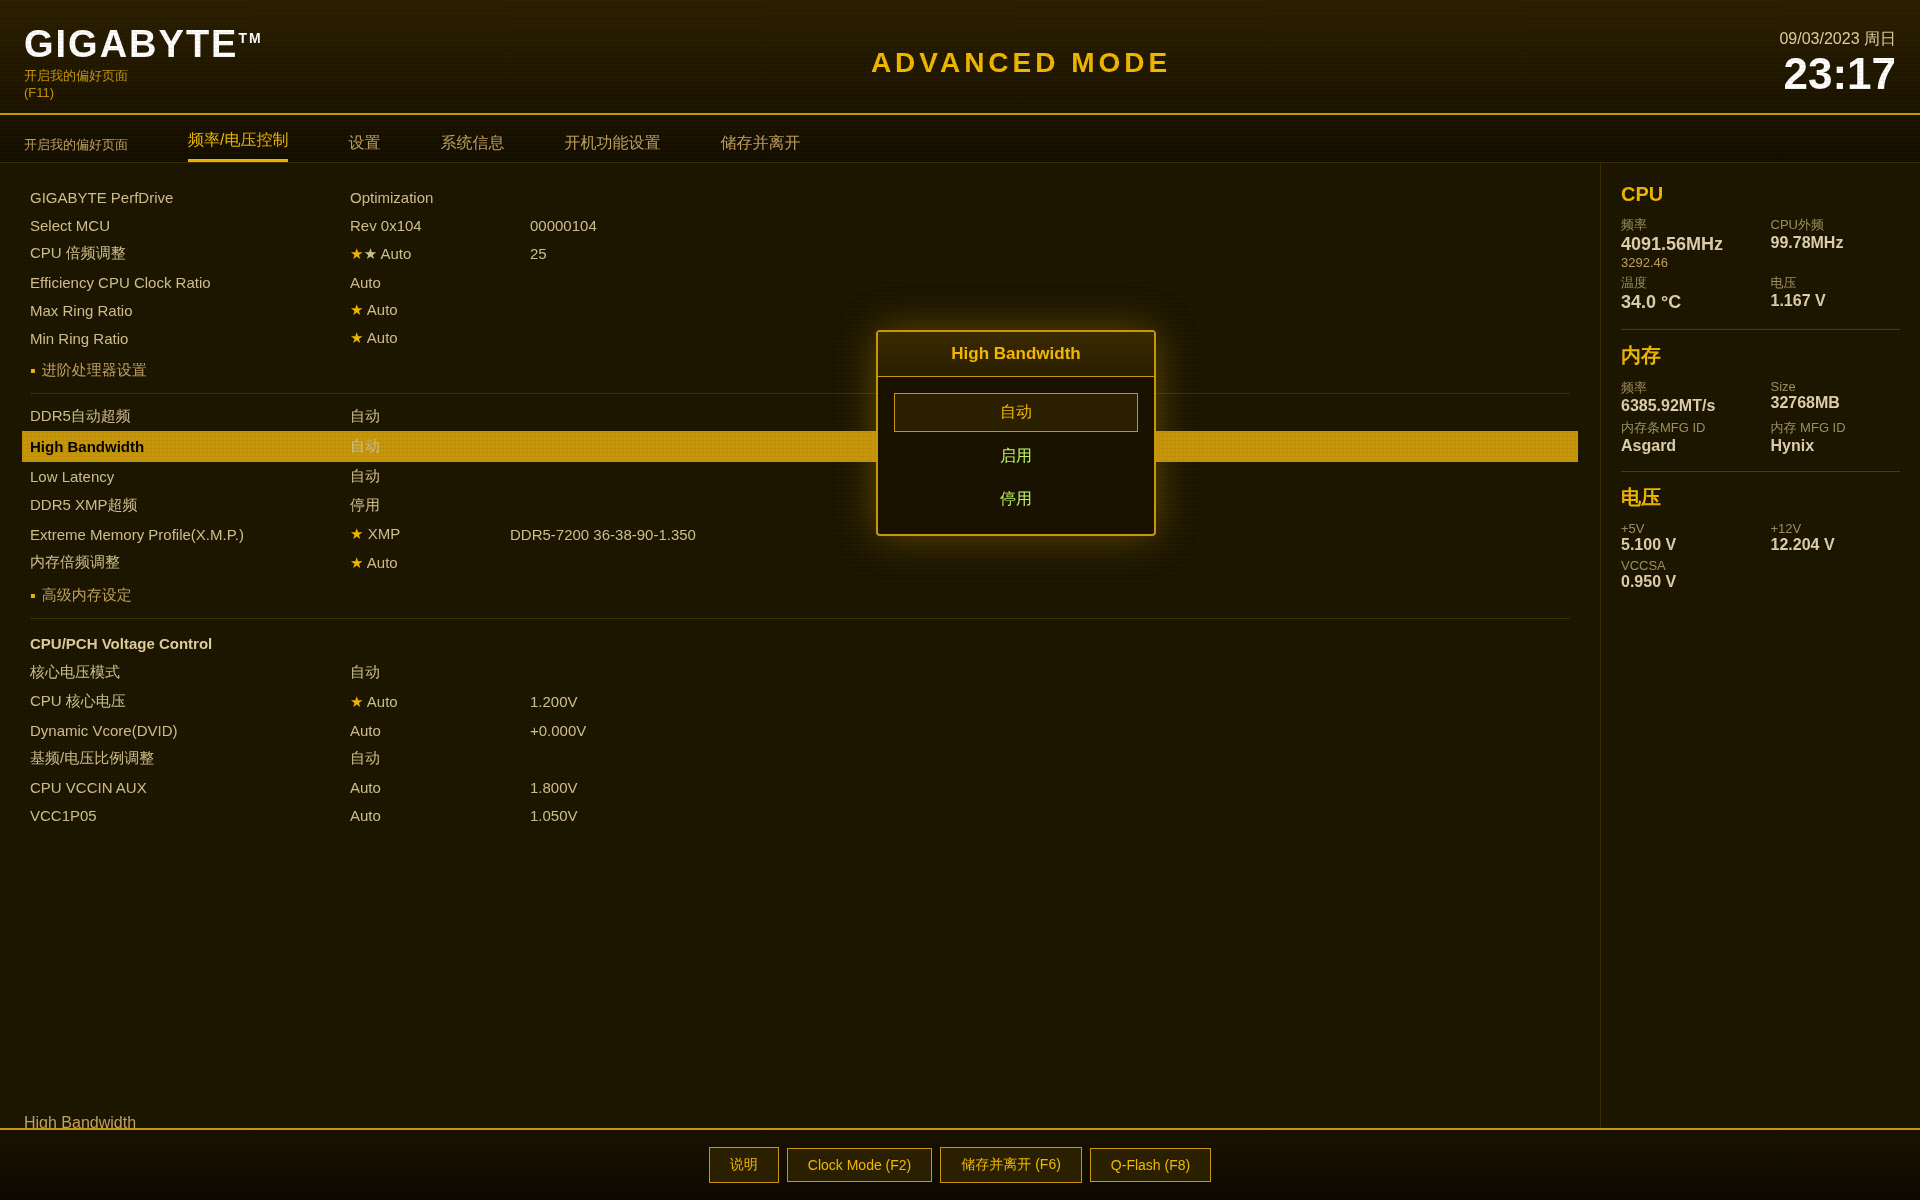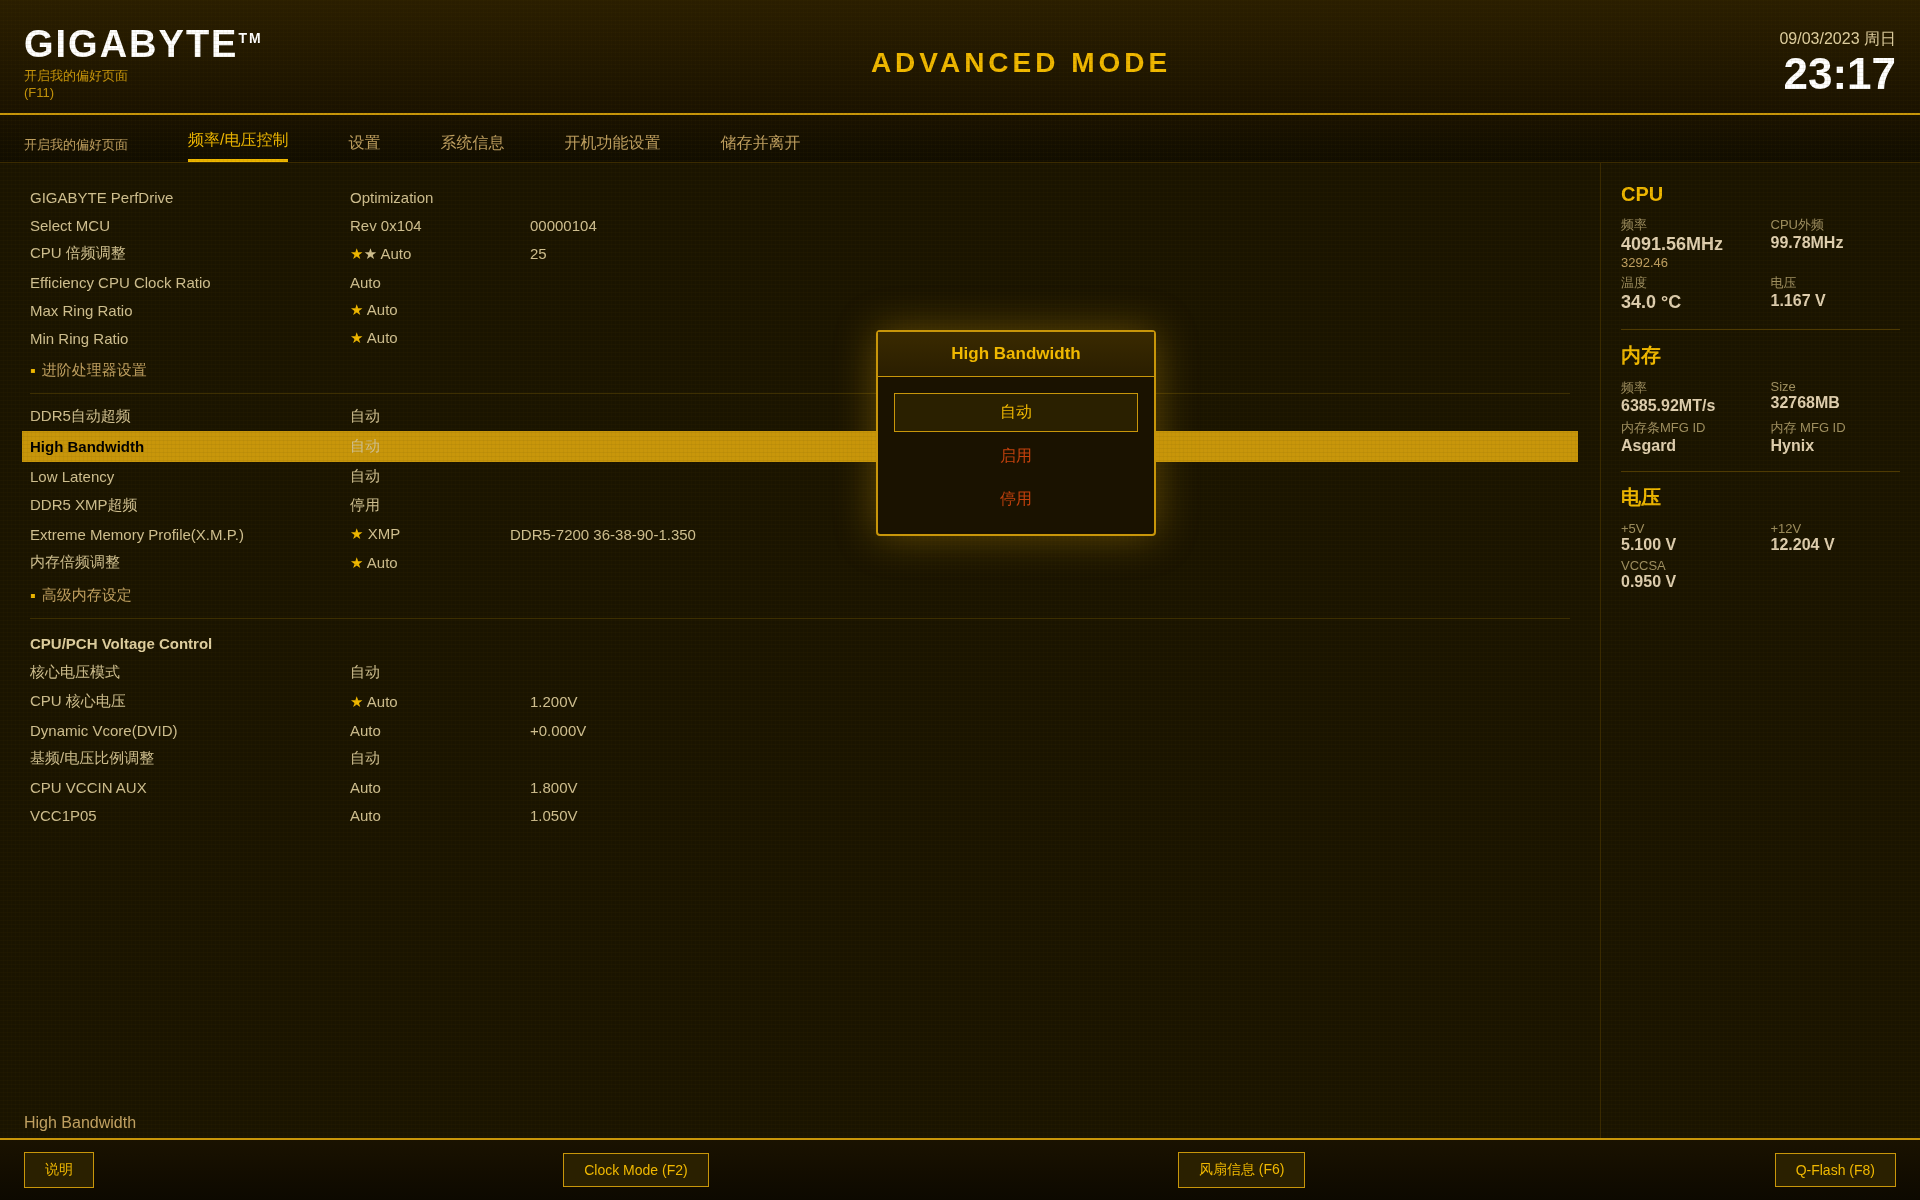--- a/index.html
+++ b/index.html
@@ -206,26 +206,26 @@
       background: rgba(200,150,10,0.3);
       margin: 12px 0;
     }
 
     
     .footer {
       position: absolute;
       bottom: 0;
       left: 0;
       right: 0;
-      height: 62px;
+      height: 72px;
       background: linear-gradient(to bottom, #1a1200, #0d0900);
       border-top: 2px solid #c8960a;
       display: flex;
       align-items: center;
-      justify-content: space-between;
+      justify-content: center;
       padding: 0 24px;
       gap: 8px;
     }
     .footer-btn {
       background: #2a2000;
       border: 1px solid #c8960a;
       color: #f0b800;
       font-size: 14px;
       padding: 8px 20px;
       cursor: pointer;
@@ -254,21 +254,21 @@
     }
     .modal-body {
       padding: 16px;
       display: flex;
       flex-direction: column;
       gap: 6px;
     }
     .modal-option {
       padding: 8px 16px;
       font-size: 16px;
-      color: #c2410c;
+      color: #bef264;
       cursor: pointer;
       text-align: center;
     }
     .modal-option.selected {
       background: #2a2000;
       border: 1px solid #c8960a;
       color: #f0b800;
     }
 
     
@@ -503,15 +503,15 @@
   </div>
 </div>
 
 <div class="bottom-desc">
   <span>High Bandwidth</span>
 </div>
 
 <div class="footer">
   <button class="footer-btn">说明</button>
   <button class="footer-btn">Clock Mode (F2)</button>
-  <button class="footer-btn">风扇信息 (F6)</button>
+  <button class="footer-btn">储存并离开 (F6)</button>
   <button class="footer-btn">Q-Flash (F8)</button>
 </div>
 
 </body></html>

